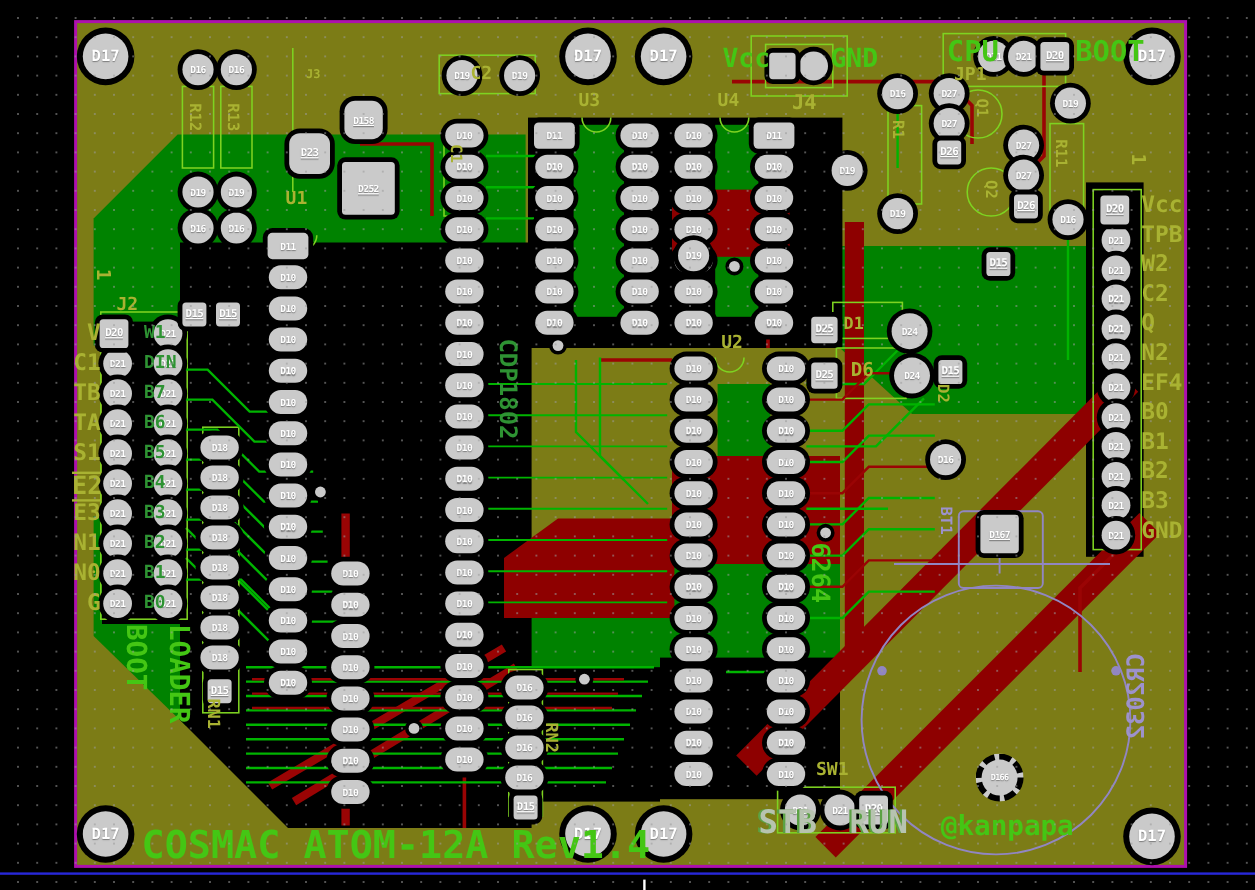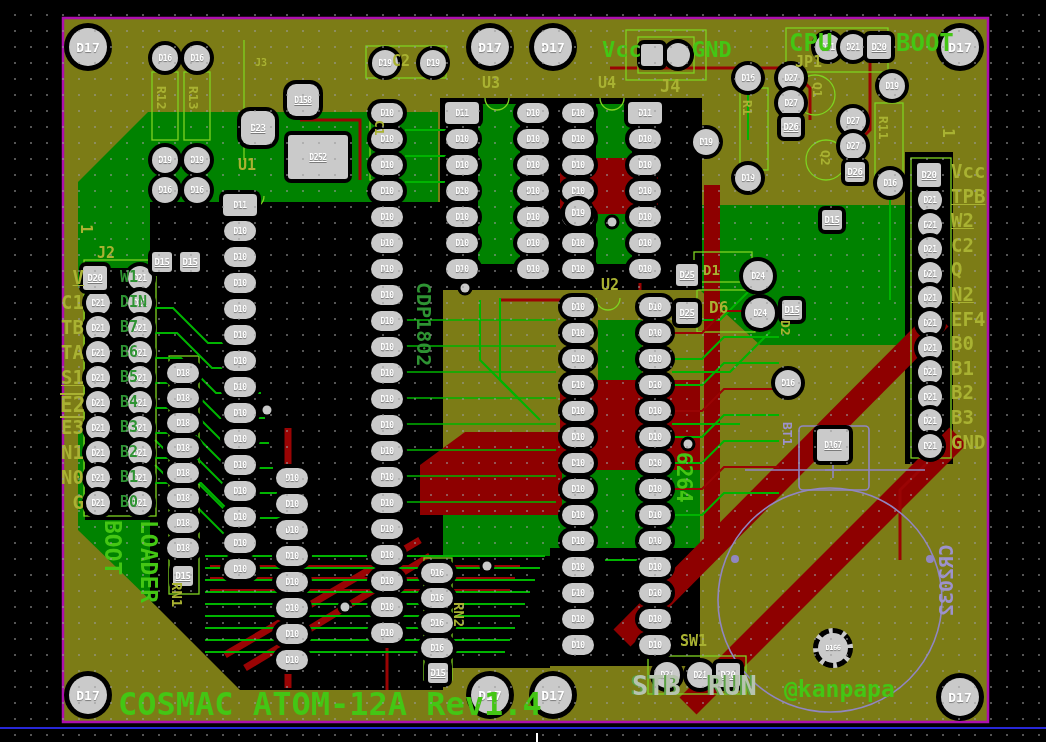--- a/index.html
+++ b/index.html
@@ -27,21 +27,21 @@
   
   .silk{position:absolute;z-index:40;font-family:"DejaVu Sans Mono",monospace;font-weight:bold;
         white-space:pre;line-height:1;}
   .bright{color:#44c614;}
   .pale{color:#a9b232;}
   .dim{color:#2e9333;}
   .lav{color:#9d92cc;}
   .mix{color:#b7c3b0;text-shadow:-2px 0 0 #5ba244;}
   .rot90{transform-origin:0 0;transform:rotate(90deg);}
   .rot90m{transform-origin:0 0;transform:rotate(90deg) scaleY(-1);}
-  .u{text-decoration:underline;}
+  .u{}
   .boxed{border-top:2px solid #a9b232;border-bottom:2px solid #a9b232;}
   .pin-label{text-align:right;}
   
   #blueline{position:absolute;left:0;top:727px;width:1046px;height:2px;background:#2727d8;z-index:70;}
   #tick{position:absolute;left:536px;top:733px;width:2px;height:9px;background:#fff;z-index:71;}
 </style>
 </head>
 <body>
 
 <div id="canvas">
@@ -382,21 +382,21 @@
     <div class="pad sqpad" style="left: 832px; top: 220px; width: 20px; height: 20px; font-size: 9px;">D15</div>
     <div class="pad sqpad" style="left: 792px; top: 310px; width: 20px; height: 20px; font-size: 9px;">D15</div>
     <div class="pad sqpad" style="left: 438px; top: 673px; width: 20px; height: 20px; font-size: 9px;">D15</div>
     <div class="pad sqpad" style="left: 183px; top: 576px; width: 20px; height: 20px; font-size: 9px;">D15</div>
     <div class="pad sqpad" style="left: 687px; top: 275px; width: 22px; height: 22px; font-size: 9px;">D25</div>
     <div class="pad sqpad" style="left: 687px; top: 313px; width: 22px; height: 22px; font-size: 9px;">D25</div>
     <div class="pad sqpad" style="left: 791px; top: 127px; width: 20px; height: 20px; font-size: 9px;">D26</div>
     <div class="pad sqpad" style="left: 855px; top: 172px; width: 20px; height: 20px; font-size: 9px;">D26</div>
     <div class="pad sqpad" style="left: 258px; top: 128px; width: 34px; height: 34px; font-size: 9px; border-radius: 9px;">D23</div>
     <div class="pad sqpad" style="left: 303px; top: 100px; width: 32px; height: 32px; font-size: 8px; border-radius: 9px;">D158</div>
-    <div class="pad sqpad" style="left: 318px; top: 157px; width: 60px; height: 44px; font-size: 8px;">D252</div>
+    <div class="pad sqpad" style="left: 307px; top: 157px; width: 44px; height: 44px; font-size: 8px;">D252</div>
     <div class="pad sqpad" style="left: 833px; top: 445px; width: 32px; height: 32px; font-size: 8px;">D167</div>
     <div class="pad sqpad" style="left: 652px; top: 55px; width: 22px; height: 22px; font-size: 9px;"></div>
     <div class="via" style="left: 345px; top: 607px;"></div>
     <div class="via" style="left: 487px; top: 566px;"></div>
     <div class="via" style="left: 612px; top: 222px;"></div>
     <div class="via" style="left: 688px; top: 444px;"></div>
     <div class="via" style="left: 465px; top: 288px;"></div>
     <div class="via" style="left: 267px; top: 410px;"></div>
     <div class="silk bright" style="left: 118px; top: 688px; font-size: 32px;">COSMAC ATOM-12A Rev1.4</div>
     <div class="silk bright rot90" style="left: 124px; top: 520px; font-size: 23px;">BOOT</div>

